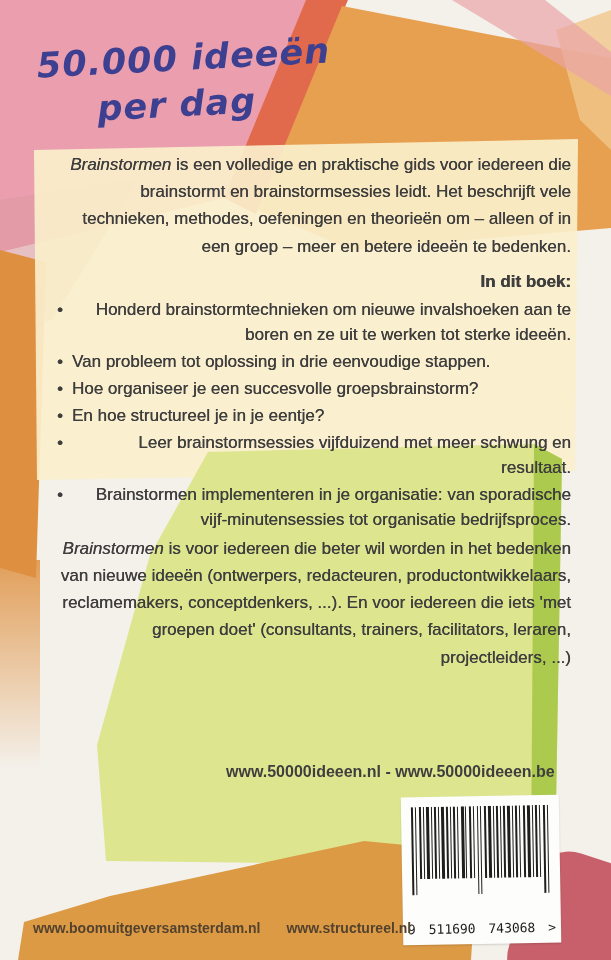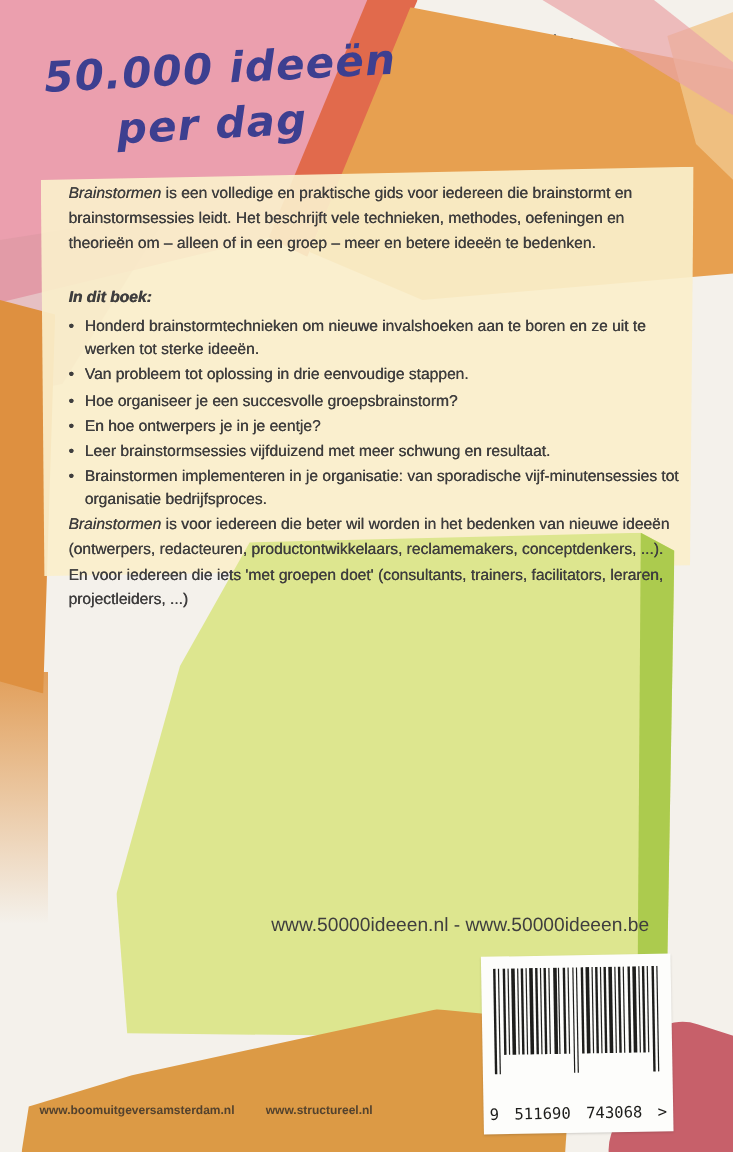--- a/index.html
+++ b/index.html
@@ -24,35 +24,35 @@
   .s-green-edge {background:#accb4e;clip-path:polygon(534px 444px,562px 459px,555px 866px,531px 863px);}
   .s-orange-b   {background:#dc9a45;clip-path:polygon(24px 922px,110px 896px,364px 841px,478px 852px,471px 960px,18px 960px);}
   .s-corner-pink{inset:auto;right:-26px;bottom:-46px;width:120px;height:150px;border-radius:40px;
                  transform:rotate(18deg);background:#c7606a;}
   
   .txt{position:absolute;z-index:10;}
   .hand{left:38px;top:36px;transform:rotate(-3deg);
         font-family:"DejaVu Sans",sans-serif;font-style:italic;font-weight:bold;
         color:#3d3f90;font-size:35px;line-height:1.3;letter-spacing:1px;}
   .hand .l2{margin-left:58px;}
-  .col{left:57px;top:151px;width:514px;font-size:13px;line-height:1.6;
-       text-shadow:0.25px 0 0 currentColor;}
+  .col{left:57px;top:151px;width:514px;font-size:17px;line-height:1.6;
+       text-shadow:0.25px 0 0 currentColor;text-align:right;}
   .col p{margin:0;}
-  .col .heading{font-weight:bold;margin-top:25px;text-shadow:0.4px 0 0 currentColor;font-style:italic;}
+  .col .heading{font-weight:bold;margin-top:8px;text-shadow:0.4px 0 0 currentColor;}
   .col ul{list-style:none;margin:3px 0 0 0;padding:0;line-height:1.47;}
   .col li{display:flex;gap:9px;margin:0 0 2px 0;}
   .col li .dot{flex:0 0 auto;}
   .lead{font-style:italic;}
   .author{left:57px;top:592px;display:flex;gap:18px;z-index:10;}
   .photo{flex:0 0 auto;width:150px;height:172px;box-shadow:0 1px 3px rgba(0,0,0,.25);}
   .bio{width:336px;font-style:italic;font-size:15.5px;line-height:1.57;
        text-shadow:0.25px 0 0 currentColor;}
-  .sites{left:226px;top:757px;font-weight:normal;font-size:16px;line-height:1.9;}
+  .sites{left:226px;top:757px;font-weight:bold;font-size:16px;line-height:1.9;}
   .footer-urls{left:33px;top:920px;display:flex;gap:26px;font-weight:bold;
-               font-size:10px;color:#53422e;}
+               font-size:14px;color:#53422e;}
   
   .barcode{position:absolute;left:402px;top:796px;width:158px;height:148px;z-index:9;
            background:#fdfdfb;transform:rotate(-1deg);box-shadow:0 1px 2px rgba(0,0,0,.15);}
   .barcode svg{position:absolute;left:6px;top:10px;}
   .barcode .digits{position:absolute;left:0;bottom:8px;width:100%;padding:0 5px;
                    display:flex;justify-content:space-between;
                    font-family:"DejaVu Sans Mono",monospace;font-size:13px;color:#1d1d1b;}
 </style>
 </head>
 <body>
@@ -92,21 +92,21 @@
       <li>
           <span class="dot">•</span>
           <span>Van probleem tot oplossing in drie eenvoudige stappen.</span>
         </li>
       <li>
           <span class="dot">•</span>
           <span>Hoe organiseer je een succesvolle groepsbrainstorm?</span>
         </li>
       <li>
           <span class="dot">•</span>
-          <span>En hoe ontwerpers je in je eentje?</span>
+          <span>En hoe structureel je in je eentje?</span>
         </li>
       <li>
           <span class="dot">•</span>
           <span>Leer brainstormsessies vijfduizend met meer schwung en resultaat.</span>
         </li>
       <li>
           <span class="dot">•</span>
           <span>Brainstormen implementeren in je organisatie: van sporadische vijf-minutensessies tot organisatie bedrijfsproces.</span>
         </li>
     </ul>

